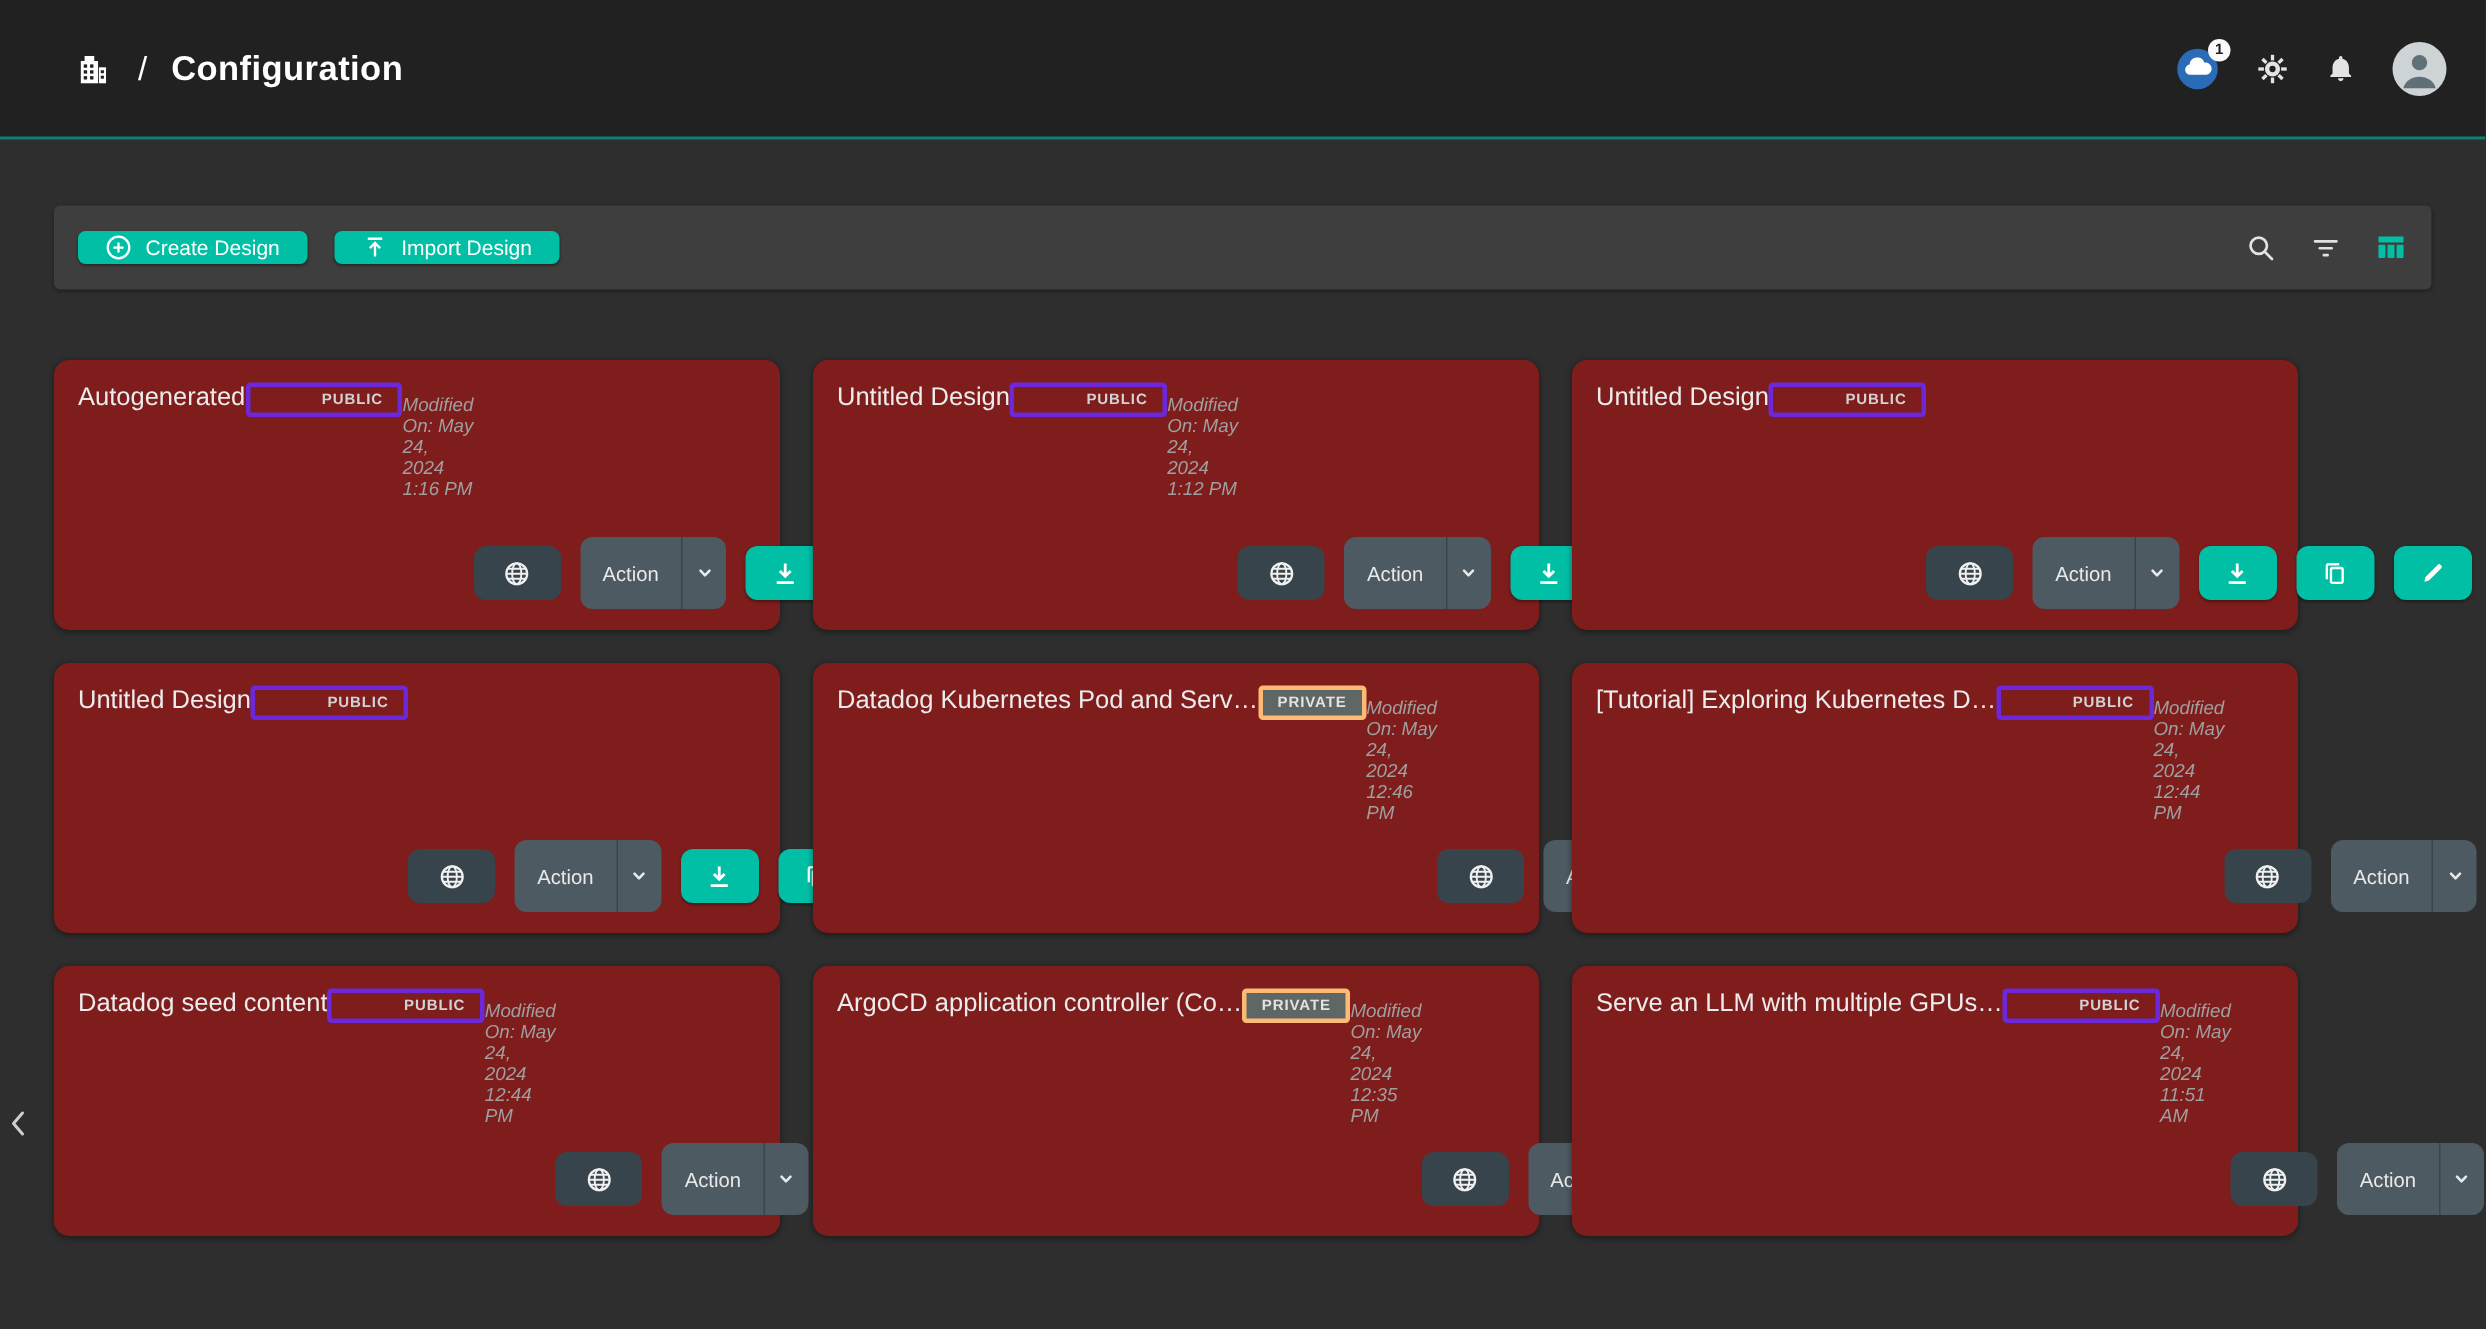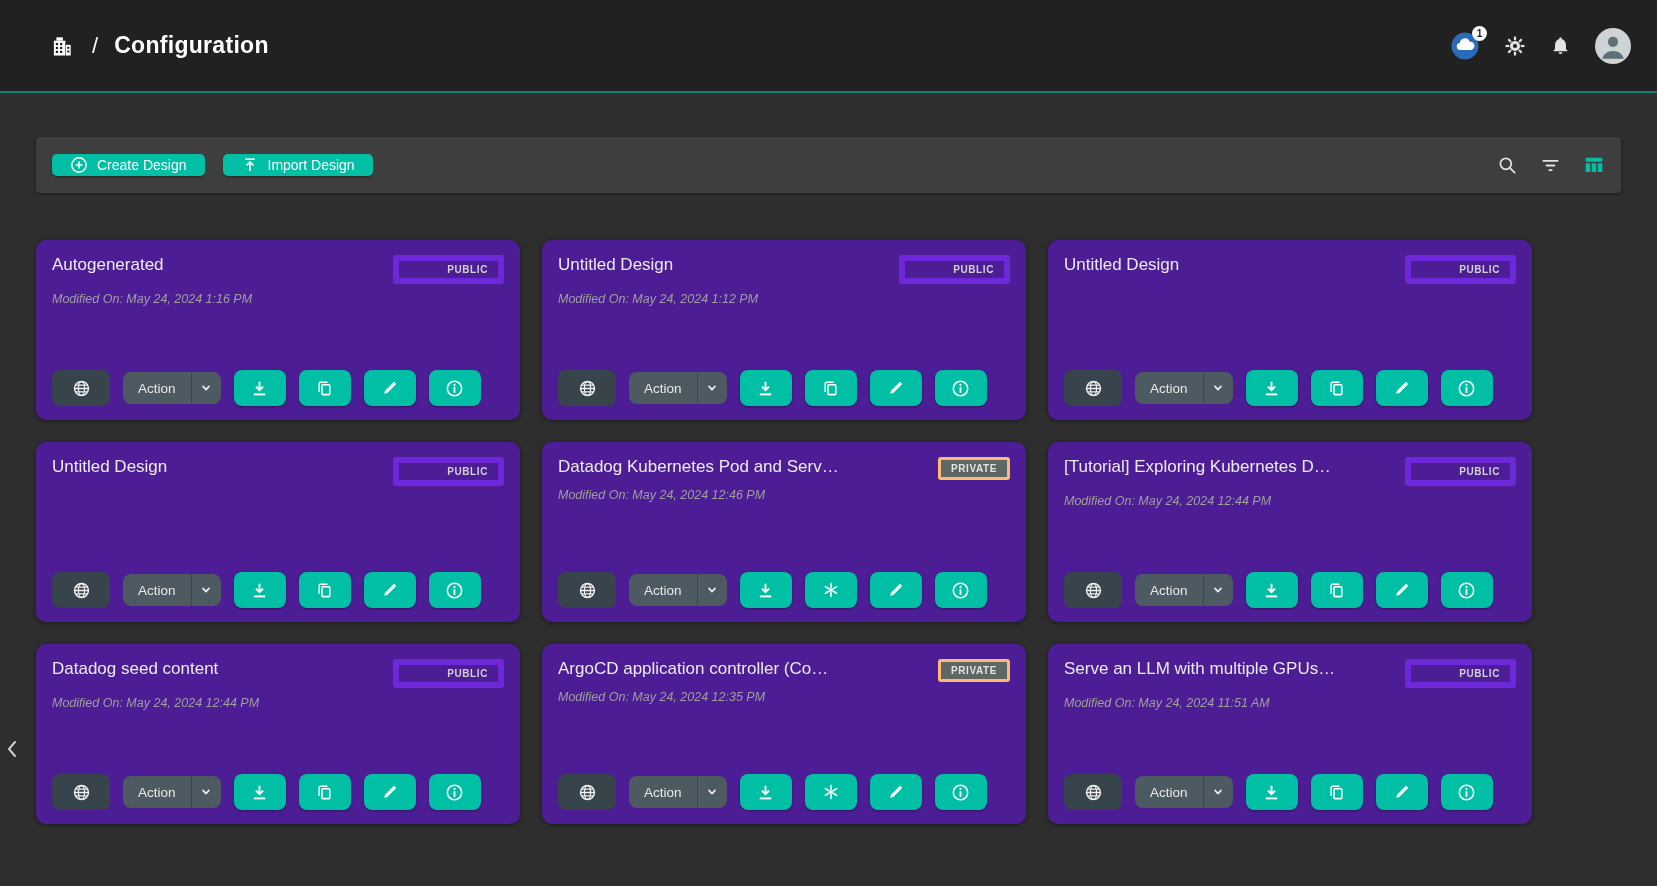--- a/index.html
+++ b/index.html
@@ -53,53 +53,53 @@
   .toolbar-right { margin-left:auto; display:flex; align-items:center; gap:22px; }
   .tb-icon-btn { background:none; border:none; padding:0; cursor:pointer; display:flex; }
 
   
   .card-grid {
     display:grid; grid-template-columns:repeat(3,484px);
     column-gap:22px; row-gap:22px;
     margin:47px 0 0 36px;
   }
   .card {
-    background:#4c1d95; border-radius:10px;
+    background:#7f1d1d; border-radius:10px;
     height:180px; padding:15px 16px 14px 16px;
-    display:flex; flex-direction:column;
+    display:flex; flex-direction:row;
     box-shadow:0 1px 4px rgba(0,0,0,.45);
   }
   .card-head { display:flex; align-items:flex-start; }
   .card-title {
     font-size:17px; color:#ececec; font-weight:500;
     white-space:nowrap; overflow:hidden; text-overflow:ellipsis;
     max-width:360px;
   }
   .badge {
     margin-left:auto; font-size:10px; letter-spacing:.6px;
     padding:3px 10px; border-radius:3px; font-weight:600; flex:none;
   }
-  .badge-public { border:6px solid #6d28d9; color:#d2d2d2; background:transparent;padding-left:48px; }
+  .badge-public { border:3px solid #6d28d9; color:#d2d2d2; background:transparent;padding-left:48px; }
   .badge-private { background:#5f6765; color:#e2e2e2; border:3px solid #fdba74; }
   .card-modified {
     margin-top:8px; font-size:12.5px; color:#9f9f9f;
     font-style:italic; font-weight:400;
   }
   .card-actions {
     margin-top:auto; display:flex; align-items:center; gap:13px;
   }
   .icon-btn {
     border:none; cursor:pointer; border-radius:8px;
     height:36px; display:flex; align-items:center; justify-content:center;
     padding:0;
   }
   .globe-btn { width:58px; background:#37444b; }
   .teal-btn { width:52px; background:#00BFA5; box-shadow:0 1px 2px rgba(0,0,0,.35); }
   .action-split {
-    display:flex; height:32px; border-radius:8px; overflow:hidden;
+    display:flex; height:48px; border-radius:8px; overflow:hidden;
     background:#4d5a61; flex:none;
   }
   .action-main {
     border:none; background:transparent; color:#e9e9e9; cursor:pointer;
     font-size:13.5px; font-family:inherit; padding:0 15px;
   }
   .action-caret {
     border:none; border-left:1px solid #3b464c; background:transparent;
     cursor:pointer; width:30px; display:flex; align-items:center; justify-content:center;
   }

